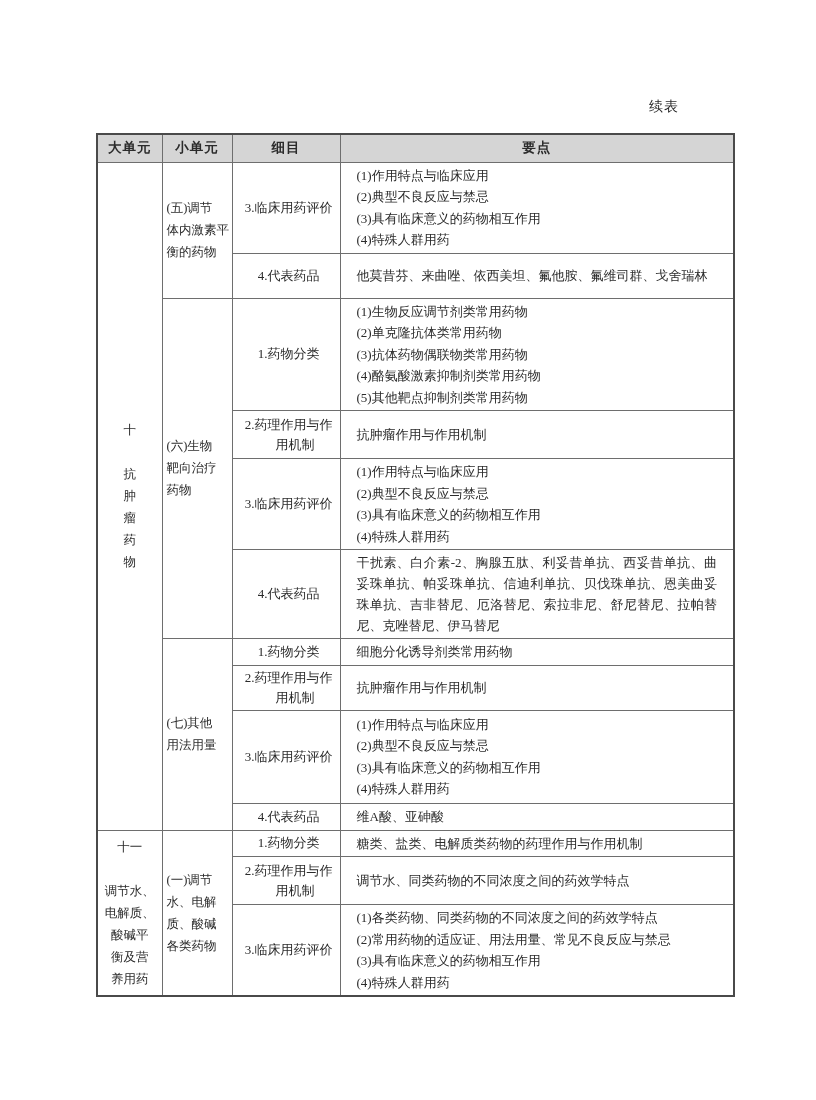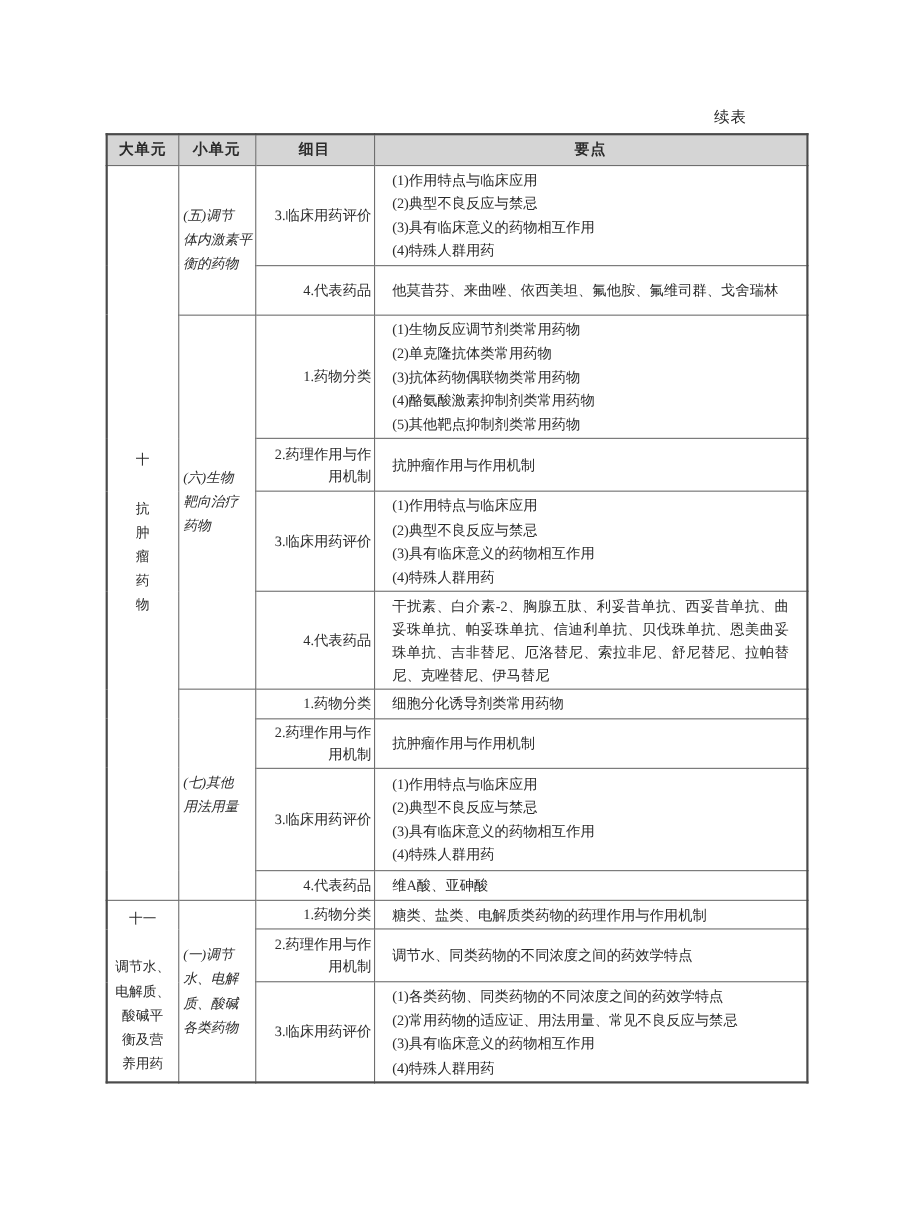--- a/index.html
+++ b/index.html
@@ -22,21 +22,21 @@
     left: 80px;
     width: 637px;
     text-align: right;
     padding-right: 38px;
     box-sizing: border-box;
     font-size: 14px;
     letter-spacing: 1px;
   }
   table.syllabus {
     position: absolute;
-    top: 121px;
+    top: 133px;
     left: 96px;
     width: 637px;
     border-collapse: collapse;
     table-layout: fixed;
     border: 2px solid #4a4a4a;
   }
   table.syllabus th, table.syllabus td {
     border: 1px solid #6e6e6e;
     box-sizing: border-box;
     overflow: hidden;
@@ -58,24 +58,23 @@
     line-height: 22px;
     padding: 2px 1px;
   }
   td.subunit {
     text-align: left;
     vertical-align: middle;
     white-space: pre-line;
     font-size: 12.5px;
     line-height: 22px;
     padding: 2px 1px 2px 4px;
-    font-style: italic;
   }
   td.item {
-    text-align: right;
+    text-align: center;
     vertical-align: middle;
     font-size: 13px;
     line-height: 20px;
     padding: 2px 2px 2px 20px;
     text-indent: -13px;
   }
   td.points {
     text-align: left;
     vertical-align: middle;
     white-space: pre-line;

